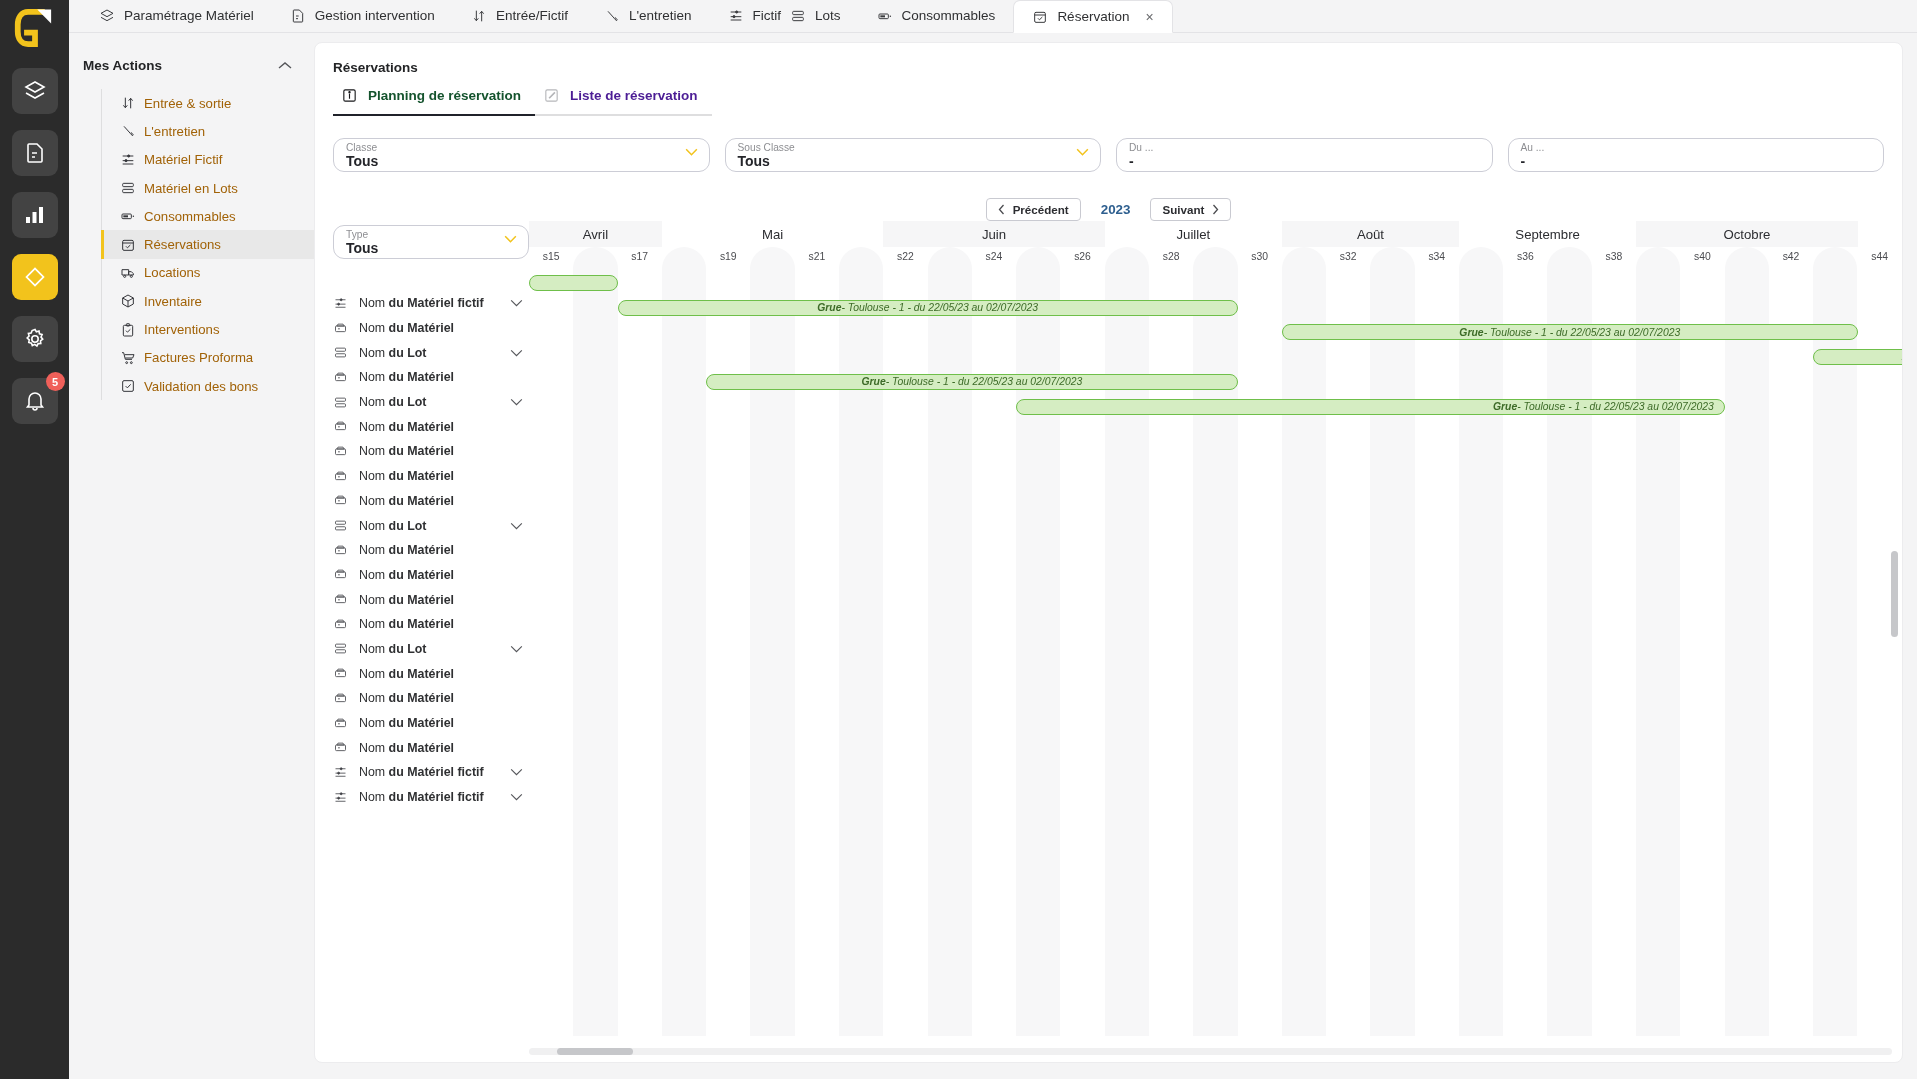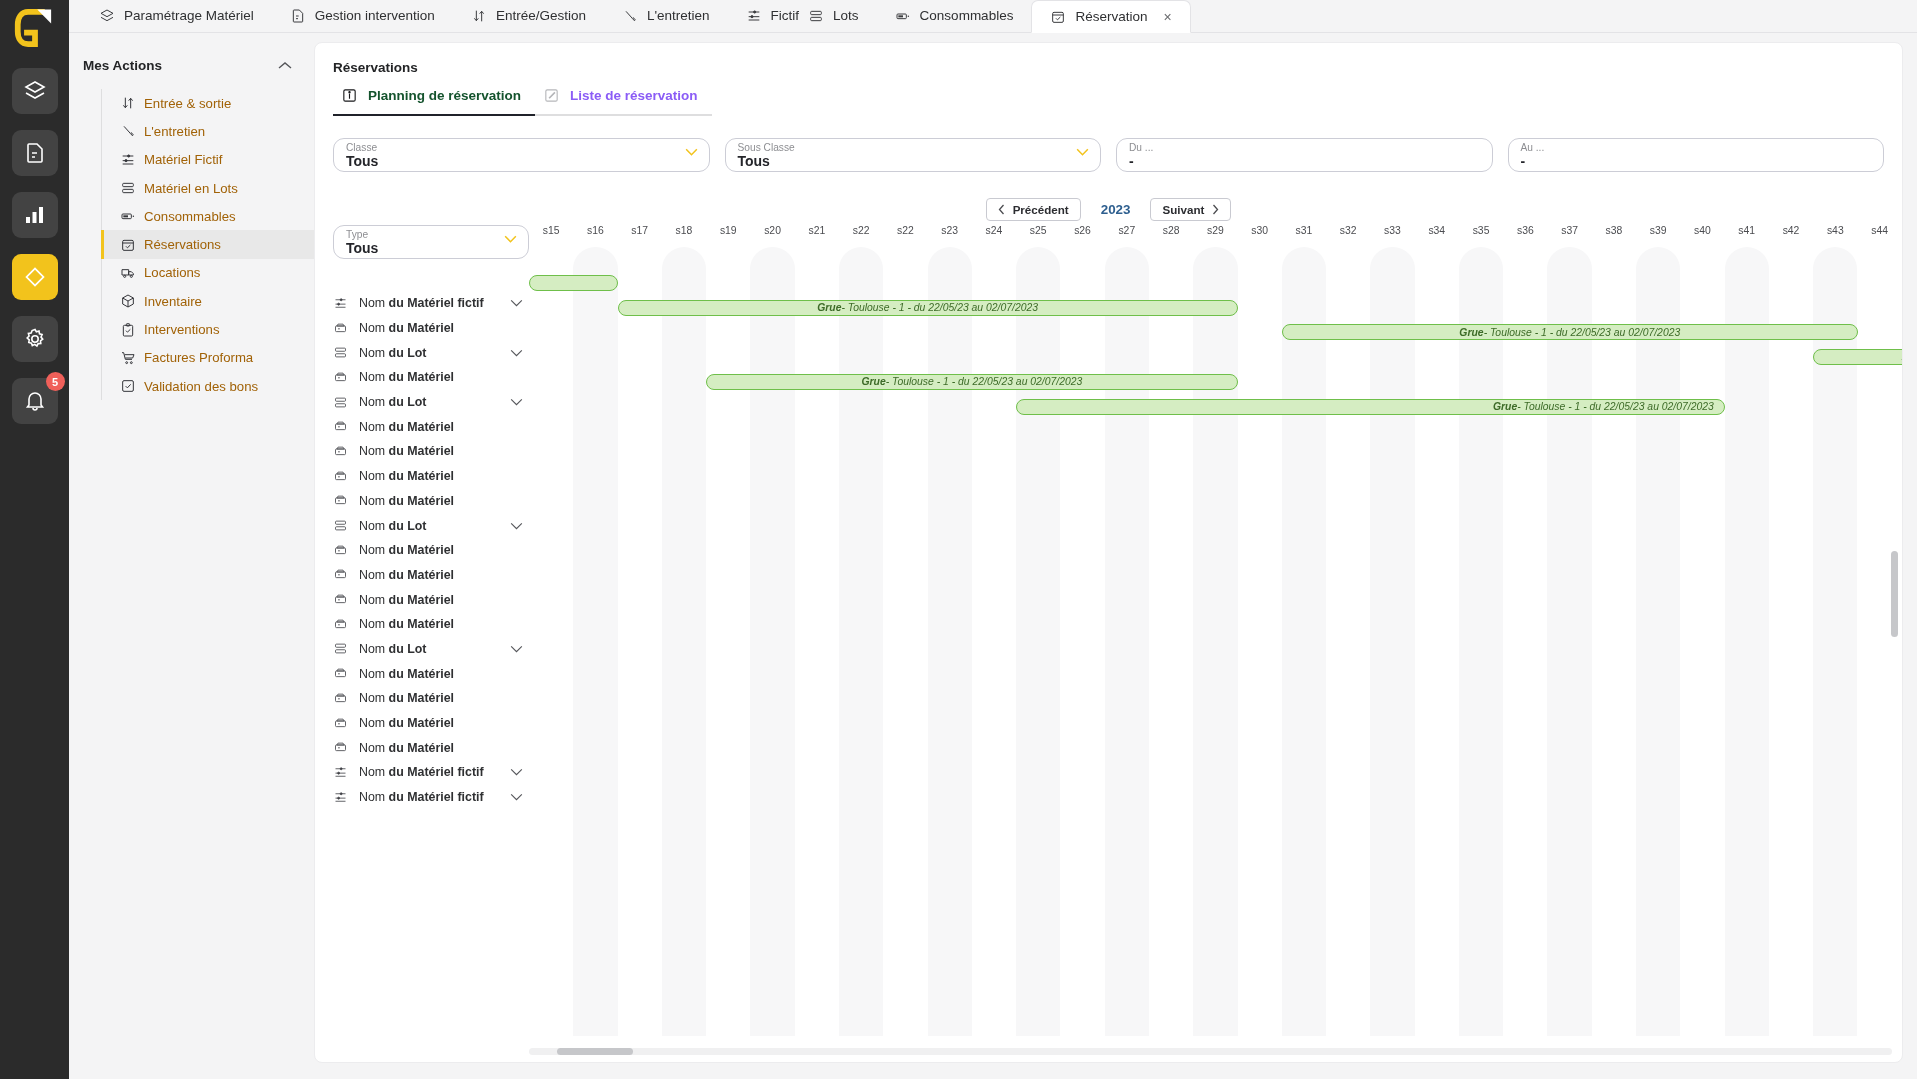--- a/index.html
+++ b/index.html
@@ -87,21 +87,21 @@
   }
   .card-title { font-size: 13.5px; font-weight: bold; color: #232426; padding: 17px 0 0 18px; }
 
   
   .vtabs { display: flex; margin: 12px 0 0 18px; position: relative; }
   .vtab {
     display: flex; align-items: center; gap: 10px; padding: 0 14px 10px 8px;
     font-size: 13.5px; font-weight: bold; color: #14532d; cursor: pointer;
     border-bottom: 2.5px solid #20222a;
   }
-  .vtab.dim { color: #8b5cf6; font-weight: bold; border-bottom: 2px solid #dededf; }
+  .vtab.dim { color: #4c1d95; font-weight: bold; border-bottom: 2px solid #dededf; }
   .vtab svg { width: 17px; height: 17px; }
 
   
   .filters { display: flex; gap: 15px; padding: 22px 18px 0 18px; }
   .field {
     flex: 1; height: 34px; border: 1px solid #cccdd6; border-radius: 11px;
     position: relative; padding: 3px 10px 0 12px; background: #fff; cursor: pointer;
   }
   .field .lbl { font-size: 10.2px; color: #8d8e92; line-height: 12px; }
   .field .val { font-size: 14px; color: #24252a; font-weight: bold; line-height: 15px; }
@@ -231,21 +231,21 @@
             <path d="M14 3H6a1 1 0 00-1 1v16a1 1 0 001 1h12a1 1 0 001-1V8l-5-5z"></path>
             <path d="M9 12h4M9 16h3"></path>
           </svg>
         <span>Gestion intervention</span>
       </div>
       <div class="tab">
         <svg viewBox="0 0 24 24" fill="none" stroke="#3a3b3e" stroke-width="1.5">
             <path d="M8 4v15m0 0l-3-3.5m3 3.5l3-3.5"></path>
             <path d="M16 20V5m0 0l-3 3.5M16 5l3 3.5"></path>
           </svg>
-        <span>Entrée/Gestion</span>
+        <span>Entrée/Fictif</span>
       </div>
       <div class="tab">
         <svg viewBox="0 0 24 24" fill="none" stroke="#3a3b3e" stroke-width="1.5">
             <path d="M6 5l9 10"></path>
             <path d="M15.5 15.5l3 3.5 1.5-1.5-3.5-3z"></path>
           </svg>
         <span>L'entretien</span>
       </div>
       <div class="tab tab-pair">
         <svg viewBox="0 0 24 24" fill="none" stroke="#3a3b3e" stroke-width="1.5">
@@ -636,20 +636,29 @@
                     </svg>
                     <span class="nm">Nom <b>du Matériel fictif</b></span>
                     <svg class="cv" viewBox="0 0 14 9" fill="none" stroke="#55565a" stroke-width="1.3">
                       <path d="M1 1.5l6 6 6-6"></path>
                     </svg>
                   </div>
                 </div>
             </div>
 
             <div class="timeline">
+              <div class="months" id="months">
+                  <div class="month shade" style="width: 9.67742%;">Avril</div>
+                  <div class="month" style="width: 16.129%;">Mai</div>
+                  <div class="month shade" style="width: 16.129%;">Juin</div>
+                  <div class="month" style="width: 12.9032%;">Juillet</div>
+                  <div class="month shade" style="width: 12.9032%;">Août</div>
+                  <div class="month" style="width: 12.9032%;">Septembre</div>
+                  <div class="month shade" style="width: 16.129%;">Octobre</div>
+                </div>
               <div class="weeks" id="weeks">
                   <div class="week" style="width: 3.22581%;">s15</div>
                   <div class="week" style="width: 3.22581%;">s16</div>
                   <div class="week" style="width: 3.22581%;">s17</div>
                   <div class="week" style="width: 3.22581%;">s18</div>
                   <div class="week" style="width: 3.22581%;">s19</div>
                   <div class="week" style="width: 3.22581%;">s20</div>
                   <div class="week" style="width: 3.22581%;">s21</div>
                   <div class="week" style="width: 3.22581%;">s22</div>
                   <div class="week" style="width: 3.22581%;">s22</div>

